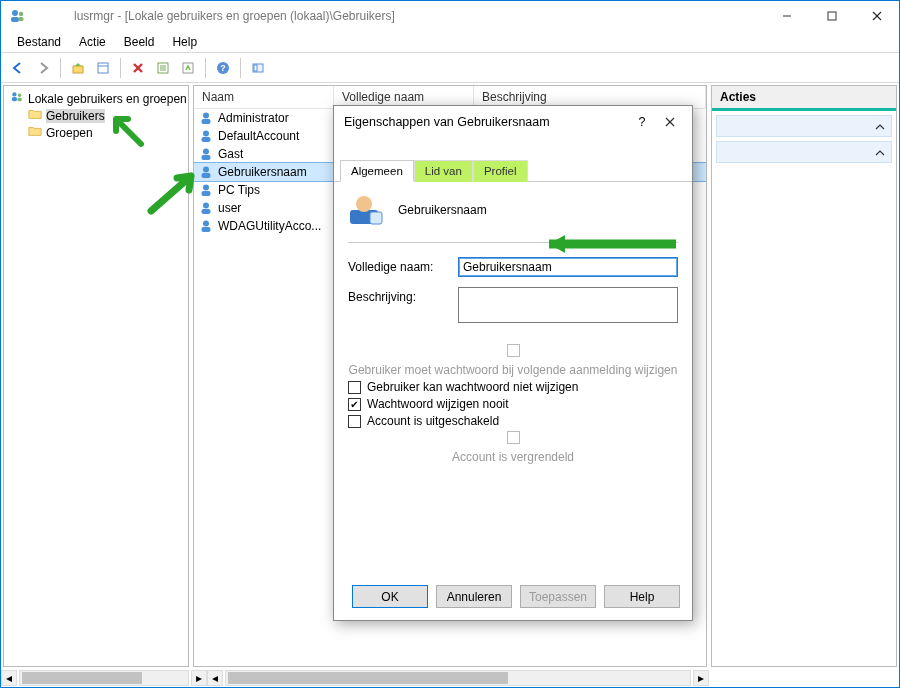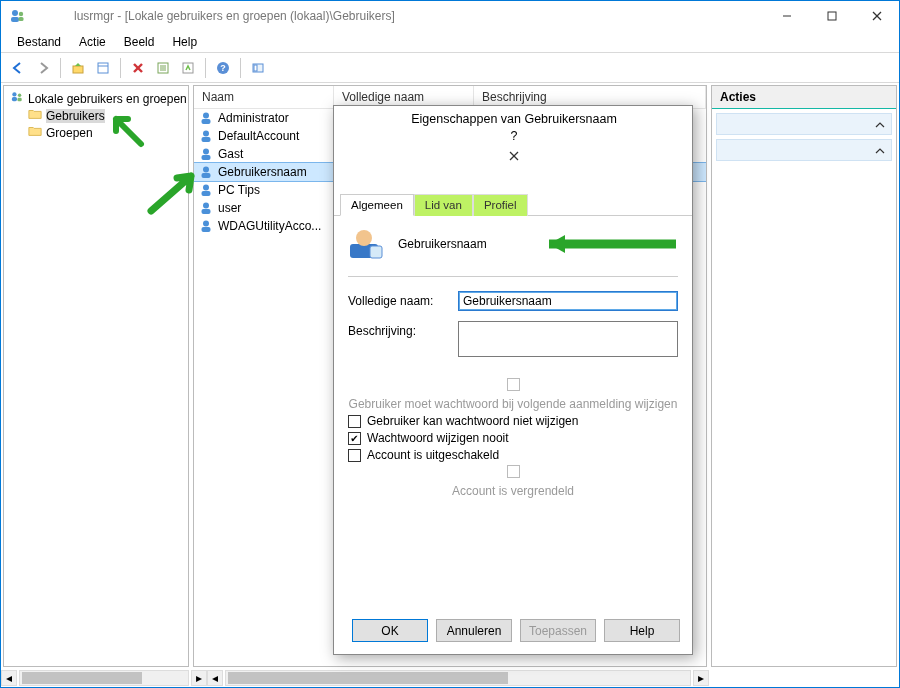--- a/index.html
+++ b/index.html
@@ -83,21 +83,21 @@
   .col-full{ width:140px;}
   .col-desc{ flex:1;}
   .list-body { padding:0;}
   .list-row { display:flex; align-items:center; padding:1px 4px;height:18px;}
   .list-row.selected { background:#cde8ff; outline:1px solid #7bb6ec;}
   .list-row .uicon { width:16px;height:16px;margin-right:4px;display:flex;align-items:center;justify-content:center;}
   .list-row .name { width:120px; white-space:nowrap; overflow:hidden; text-overflow:ellipsis;}
   .list-row .full { width:140px; padding-left:10px;}
 
   
-  .actions-header { background:#f0f0f0; font-weight:bold; padding:4px 8px; border-bottom:1px solid #14b8a6;}
+  .actions-header { background:#f0f0f0; font-weight:bold; padding:4px 8px; border-bottom:3px solid #14b8a6;}
   .actions-group { background:#eaf3fb; border:1px solid #cfe2f3; margin:4px; padding:3px; position:relative; height:22px;}
   .actions-group .arrowup { position:absolute; right:6px; top:4px; }
 
   
   .hscroll {
     height:18px;
     display:flex;
   }
   .hscroll .track { flex:1; background:#f0f0f0; border:1px solid #ddd; margin:1px 2px; position:relative;}
   .hscroll .thumb { position:absolute; height:12px; top:1px; background:#c2c2c2;}
@@ -109,21 +109,20 @@
     left: 332px; top: 104px;
     width: 360px;
     background:#fff;
     border:1px solid #888;
     box-shadow: 3px 3px 14px rgba(0,0,0,0.35);
     z-index: 50;
   }
   .dialog-title {
     display:flex; align-items:center; padding: 6px 8px 8px 10px;
     font-size:12.5px;
-    flex-direction:column;
   }
   .dialog-title .spacer{flex:1;}
   .dwinbtn{ width:28px;height:20px;display:flex;align-items:center;justify-content:center;}
   .tabs { display:flex; padding: 0 6px; border-bottom:1px solid #ccc; margin-top:19px;}
   .tab { padding:4px 10px; border:1px solid #ccc; border-bottom:none; margin-right:0px; background:#bef264; position:relative; top:1px; font-size:11.5px;}
   .tab.active { background:#fff; border-bottom:1px solid #fff; }
   .tab:not(.active){ border-top-color:#ddd;border-left-color:#ddd;border-right-color:#ddd;color:#333;}
   .dialog-body { padding:10px 14px 8px 14px; }
   .user-head { display:flex; align-items:center; gap:14px; border-bottom:1px solid #ccc; padding-bottom:14px; margin-bottom:14px;}
   .user-head .big-usericon { width:36px;height:36px;}

